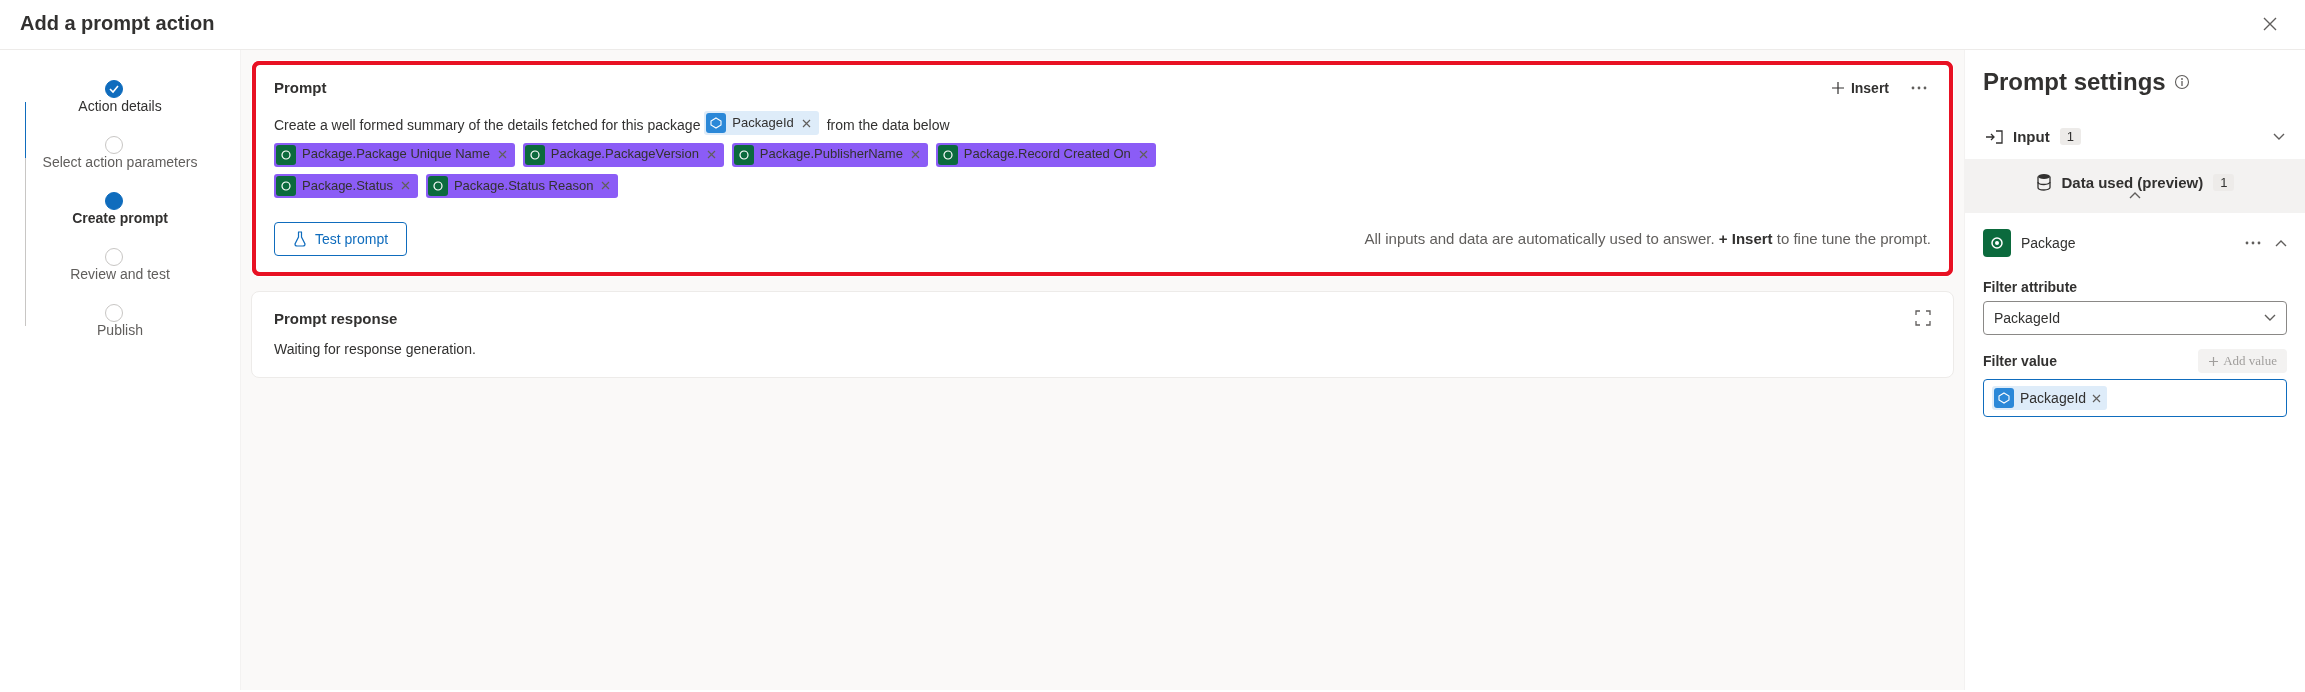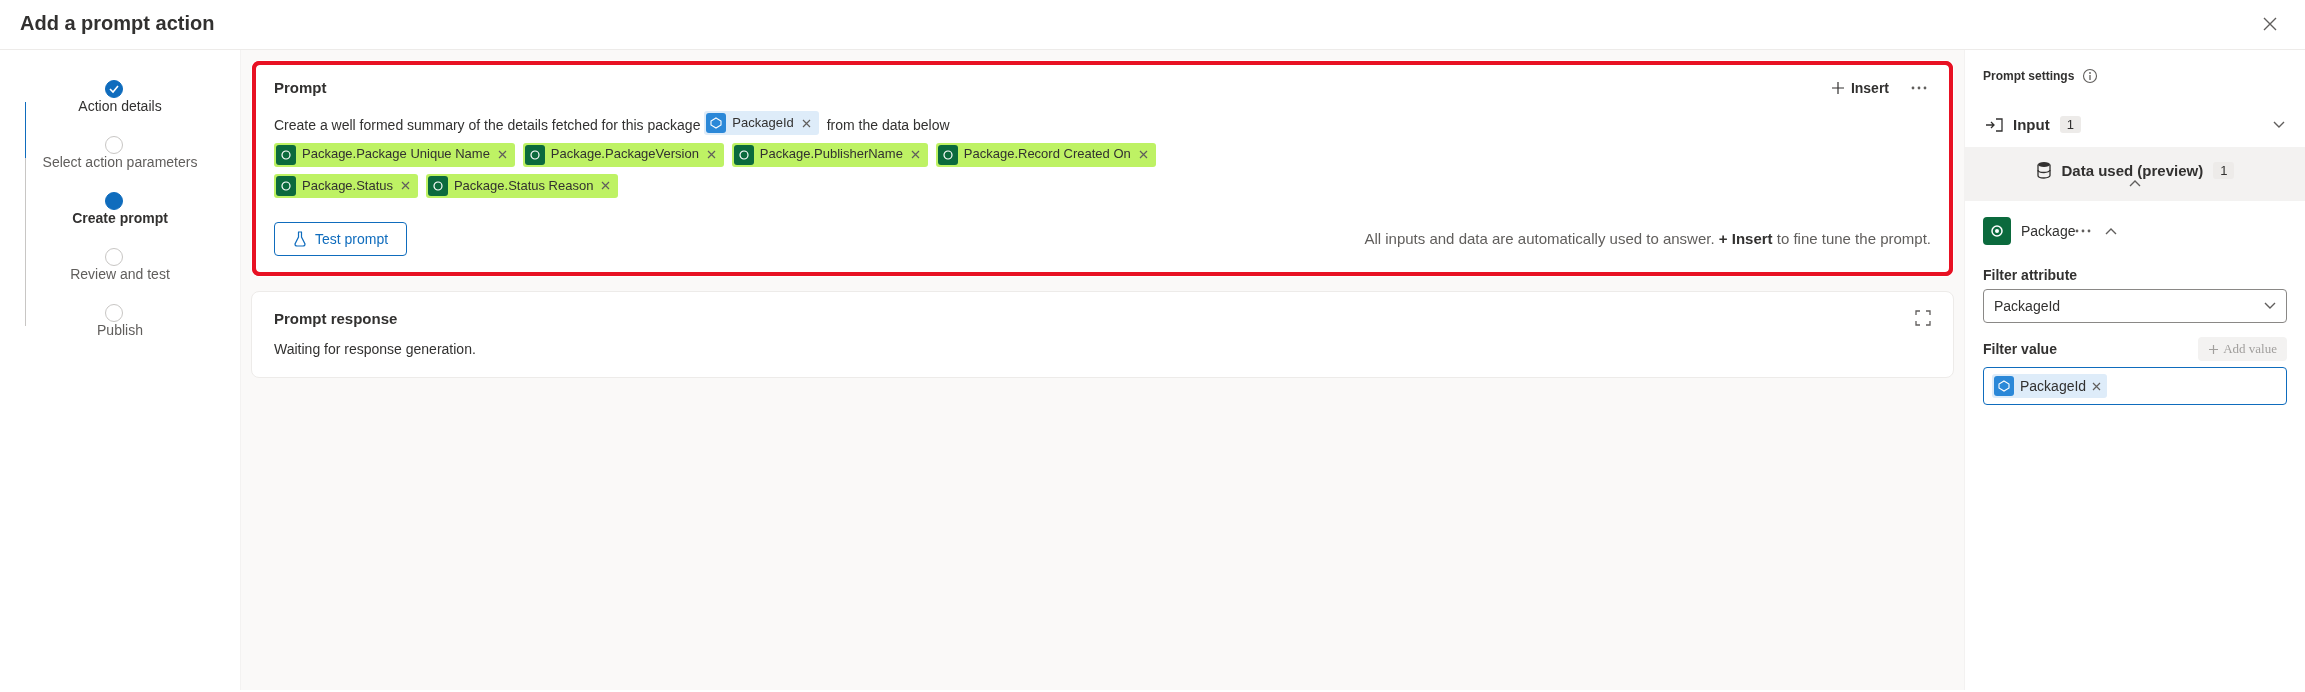--- a/index.html
+++ b/index.html
@@ -150,21 +150,21 @@
     font-size: 14px;
     color:#323130;
   }
   .prompt-body .text-frag {
     display:inline;
   }
   .token {
     display: inline-flex;
     align-items: center;
     gap: 6px;
-    background: #bef264;
+    background: #8b5cf6;
     border-radius: 3px;
     padding: 2px 6px 2px 2px;
     margin: 0 4px 6px 0;
     vertical-align: middle;
     height: 24px;
   }
   .token .tk-icon {
     width: 20px;
     height: 20px;
     background: #0b6a3d;
@@ -219,21 +219,21 @@
     flex-shrink: 0;
     padding: 18px 18px 0 18px;
   }
   .right-head {
     display:flex;
     align-items:center;
     gap:8px;
     margin-bottom:18px;
   }
   .right-head-title {
-    font-size:12px;
+    font-size:24px;
     font-weight:600;
   }
   .info-ic {
     color:#605e5c;
     cursor:pointer;
   }
   .accordion-row {
     display:flex;
     align-items:center;
     justify-content:space-between;
@@ -261,20 +261,21 @@
   .acc-title {
     font-weight:600;
     font-size:15px;
   }
   .chev {
     color:#605e5c;
   }
   .pkg-row {
     display:flex;
     align-items:center;
+    justify-content:space-between;
     padding:16px 0 12px 0;
   }
   .pkg-left {
     display:flex;
     align-items:center;
     gap:10px;
   }
   .pkg-ico {
     width:28px;
     height:28px;

